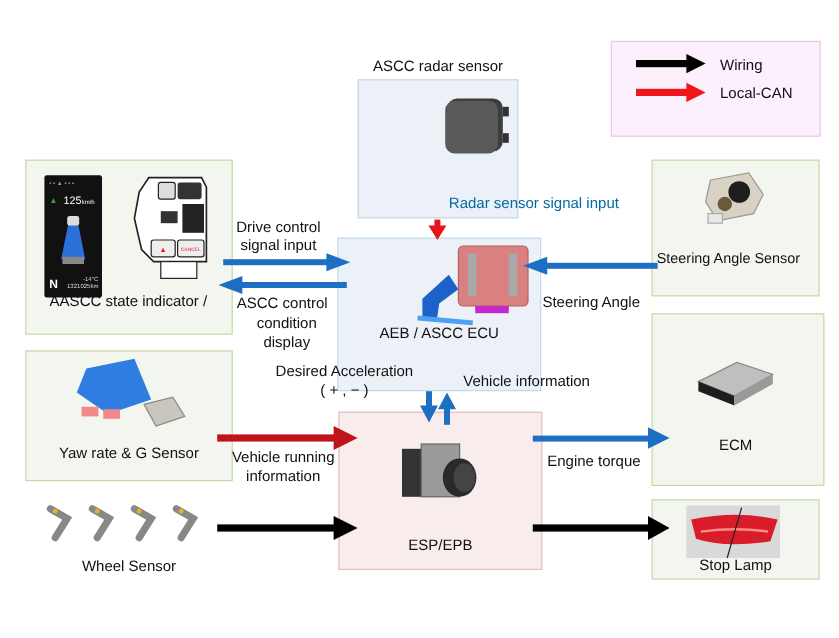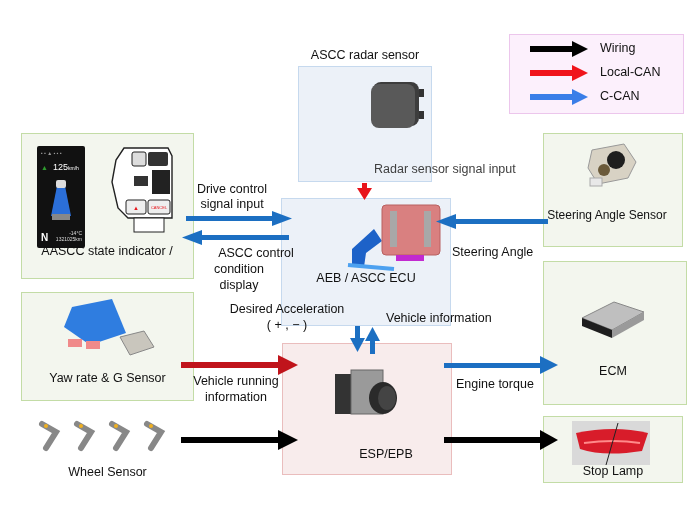--- a/index.html
+++ b/index.html
@@ -4,49 +4,42 @@
 <style>
   html, body { margin: 0; padding: 0; background: #ffffff; }
   body { width: 699px; height: 532px; position: relative; overflow: hidden;
          font-family: "Liberation Sans", sans-serif; color: #111; }
   .box { position: absolute; box-sizing: border-box; }
   .green { background: #f3f6ee; border: 1.5px solid #c3dca6; }
   .blue  { background: #ecf1f8; border: 1.5px solid #c6d9ee; padding-left: 32px; }
   .pink  { background: #f8ecec; border: 1.5px solid #eabdbd; }
   .legend { background: #fcf0fc; border: 1.5px solid #ecc6ec; }
   .lbl { position: absolute; font-size: 12.5px; line-height: 15px; text-align: center; white-space: nowrap; }
-  .red-text { color: #404040; }
+  .red-text { color: #0369a1; }
   svg.overlay { position: absolute; left: 0; top: 0; }
-  .legend-row { position: absolute; left: 20px; height: 20px; display: flex; align-items: flex-start; }
+  .legend-row { position: absolute; left: 20px; height: 20px; display: flex; align-items: flex-end; }
   .legend-row span { margin-left: 10px; font-size: 12.5px; }
 </style>
 </head>
 <body>
 
 <div class="box legend" style="left:509px;top:34px;width:175px;height:80px;">
   <div class="legend-row" style="top:6px;">
     <svg width="60" height="16">
         <rect x="0" y="5" width="44" height="6" fill="#000"></rect>
         <polygon points="42,0 58,8 42,16" fill="#000"></polygon>
       </svg>
     <span>Wiring</span>
   </div>
   <div class="legend-row" style="top:30px;">
     <svg width="60" height="16">
         <rect x="0" y="5" width="44" height="6" fill="#f0141b"></rect>
         <polygon points="42,0 58,8 42,16" fill="#f0141b"></polygon>
       </svg>
     <span>Local-CAN</span>
-  </div>
-  <div class="legend-row" style="top:54px;">
-    <svg width="60" height="16">
-        <rect x="0" y="5" width="44" height="6" fill="#3a7ee8"></rect>
-        <polygon points="42,0 58,8 42,16" fill="#3a7ee8"></polygon>
-      </svg>
-    <span>C-CAN</span>
   </div>
 </div>
 
 <div class="lbl" style="left:300px;top:48px;width:130px;">ASCC radar sensor</div>
 <div class="box blue" style="left:298px;top:66px;width:134px;height:116px;">
   <svg width="134" height="116">
     <rect x="42" y="15" width="46" height="44" rx="8" fill="#3d3d3d"></rect>
     <rect x="40" y="17" width="44" height="44" rx="8" fill="#595959"></rect>
     <rect x="88" y="22" width="5" height="8" fill="#333"></rect>
     <rect x="88" y="44" width="5" height="8" fill="#333"></rect>
@@ -116,21 +109,21 @@
   <div class="lbl" style="left:0;top:78px;width:171px;">Yaw rate &amp; G Sensor</div>
 </div>
 
 <div class="box pink" style="left:282px;top:343px;width:170px;height:132px;">
   <svg width="170" height="90">
     <rect x="52" y="30" width="26" height="40" fill="#333"></rect>
     <rect x="68" y="26" width="32" height="44" fill="#9a9a9a" stroke="#666"></rect>
     <ellipse cx="100" cy="54" rx="14" ry="16" fill="#2a2a2a"></ellipse>
     <ellipse cx="104" cy="54" rx="9" ry="12" fill="#444"></ellipse>
   </svg>
-  <div class="lbl" style="left:0;top:103px;width:168px;padding-left:19px;">ESP/EPB</div>
+  <div class="lbl" style="left:0;top:103px;width:168px;">ESP/EPB</div>
 </div>
 
 <div class="box green" style="left:543px;top:261px;width:144px;height:144px;text-decoration:underline;">
   <svg width="140" height="90">
     <polygon points="38,56 70,40 100,50 68,68" fill="#bfbfbf" stroke="#888"></polygon>
     <polygon points="38,56 68,68 68,76 38,64" fill="#1e1e1e"></polygon>
     <polygon points="68,68 100,50 100,58 68,76" fill="#9a9a9a"></polygon>
   </svg>
   <div class="lbl" style="left:0;top:102px;width:138px;">ECM</div>
 </div>
@@ -214,21 +207,21 @@
 
   <g>
       <rect x="444" y="437" width="100" height="6" fill="#000"></rect>
       <polygon points="540,430 558,440 540,450" fill="#000"></polygon>
     </g>
 </svg>
 
 <div class="lbl red-text" style="left:374px;top:162px;">Radar sensor signal input</div>
 <div class="lbl" style="left:192px;top:182px;width:80px;">Drive control</div>
 <div class="lbl" style="left:192px;top:197px;width:80px;">signal input</div>
-<div class="lbl" style="left:214px;top:246px;width:84px;">ASCC control</div>
+<div class="lbl" style="left:189px;top:246px;width:84px;text-align:right;">ASCC control</div>
 <div class="lbl" style="left:197px;top:262px;width:84px;">condition</div>
 <div class="lbl" style="left:197px;top:278px;width:84px;">display</div>
 <div class="lbl" style="left:452px;top:202px;margin-top:43px;">Steering Angle</div>
 <div class="lbl" style="left:222px;top:302px;width:130px;">Desired Acceleration</div>
 <div class="lbl" style="left:222px;top:318px;width:130px;">( + , − )</div>
 <div class="lbl" style="left:386px;top:311px;">Vehicle information</div>
 <div class="lbl" style="left:192px;top:374px;width:88px;">Vehicle running</div>
 <div class="lbl" style="left:192px;top:390px;width:88px;">information</div>
 <div class="lbl" style="left:456px;top:377px;">Engine torque</div>
 

